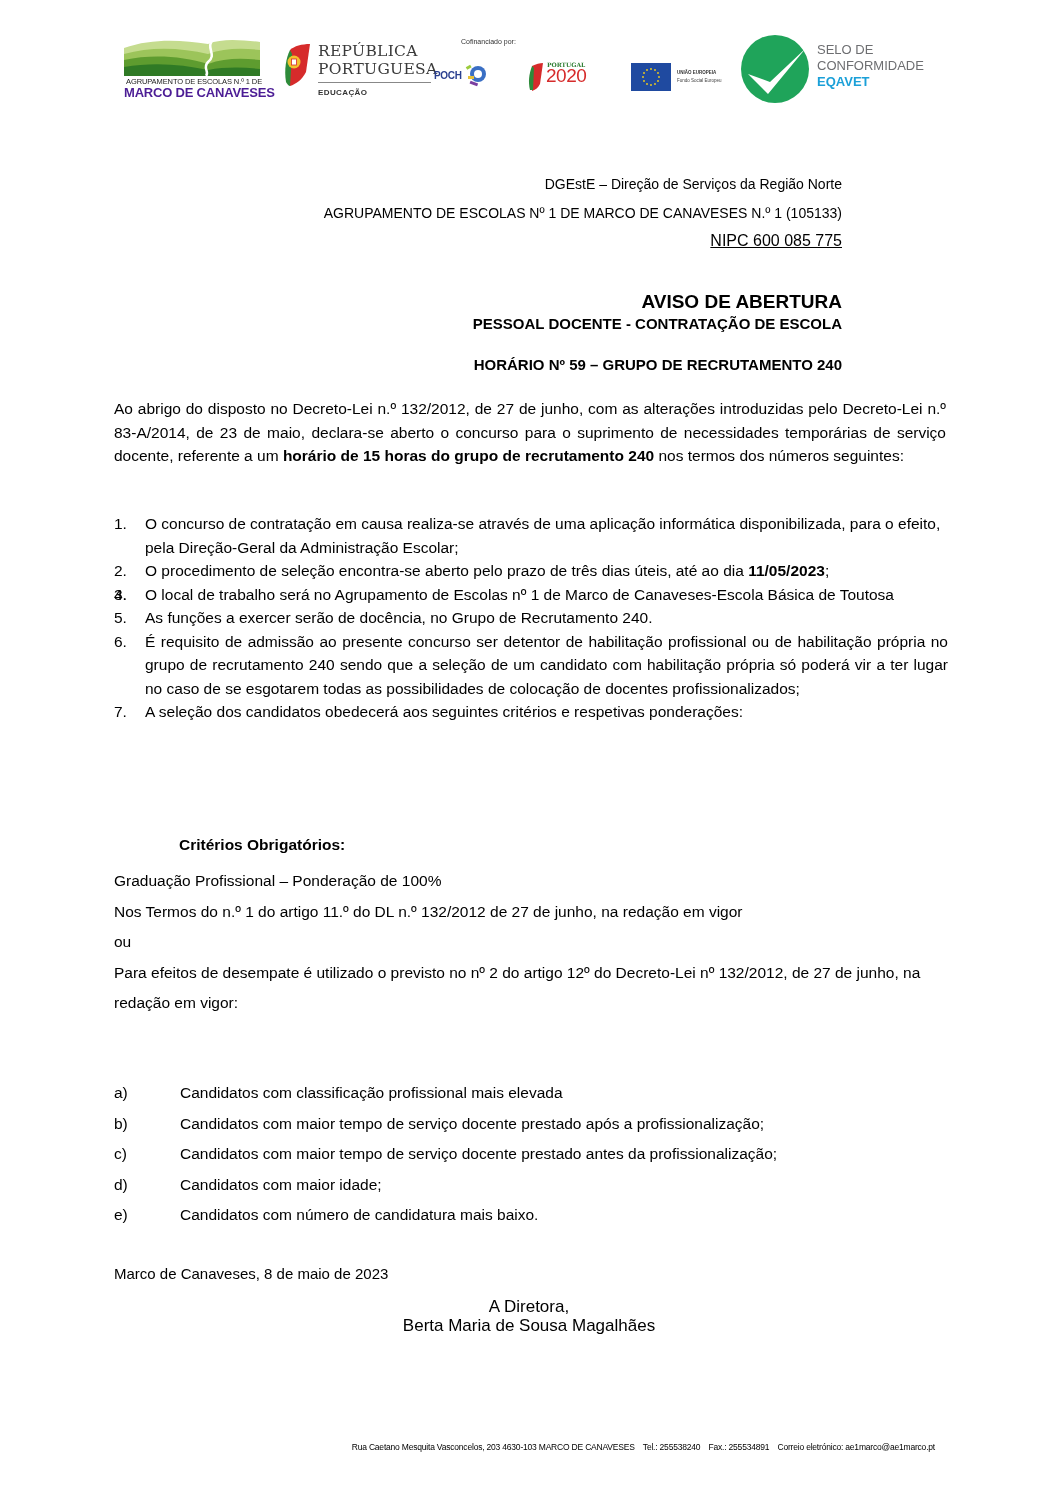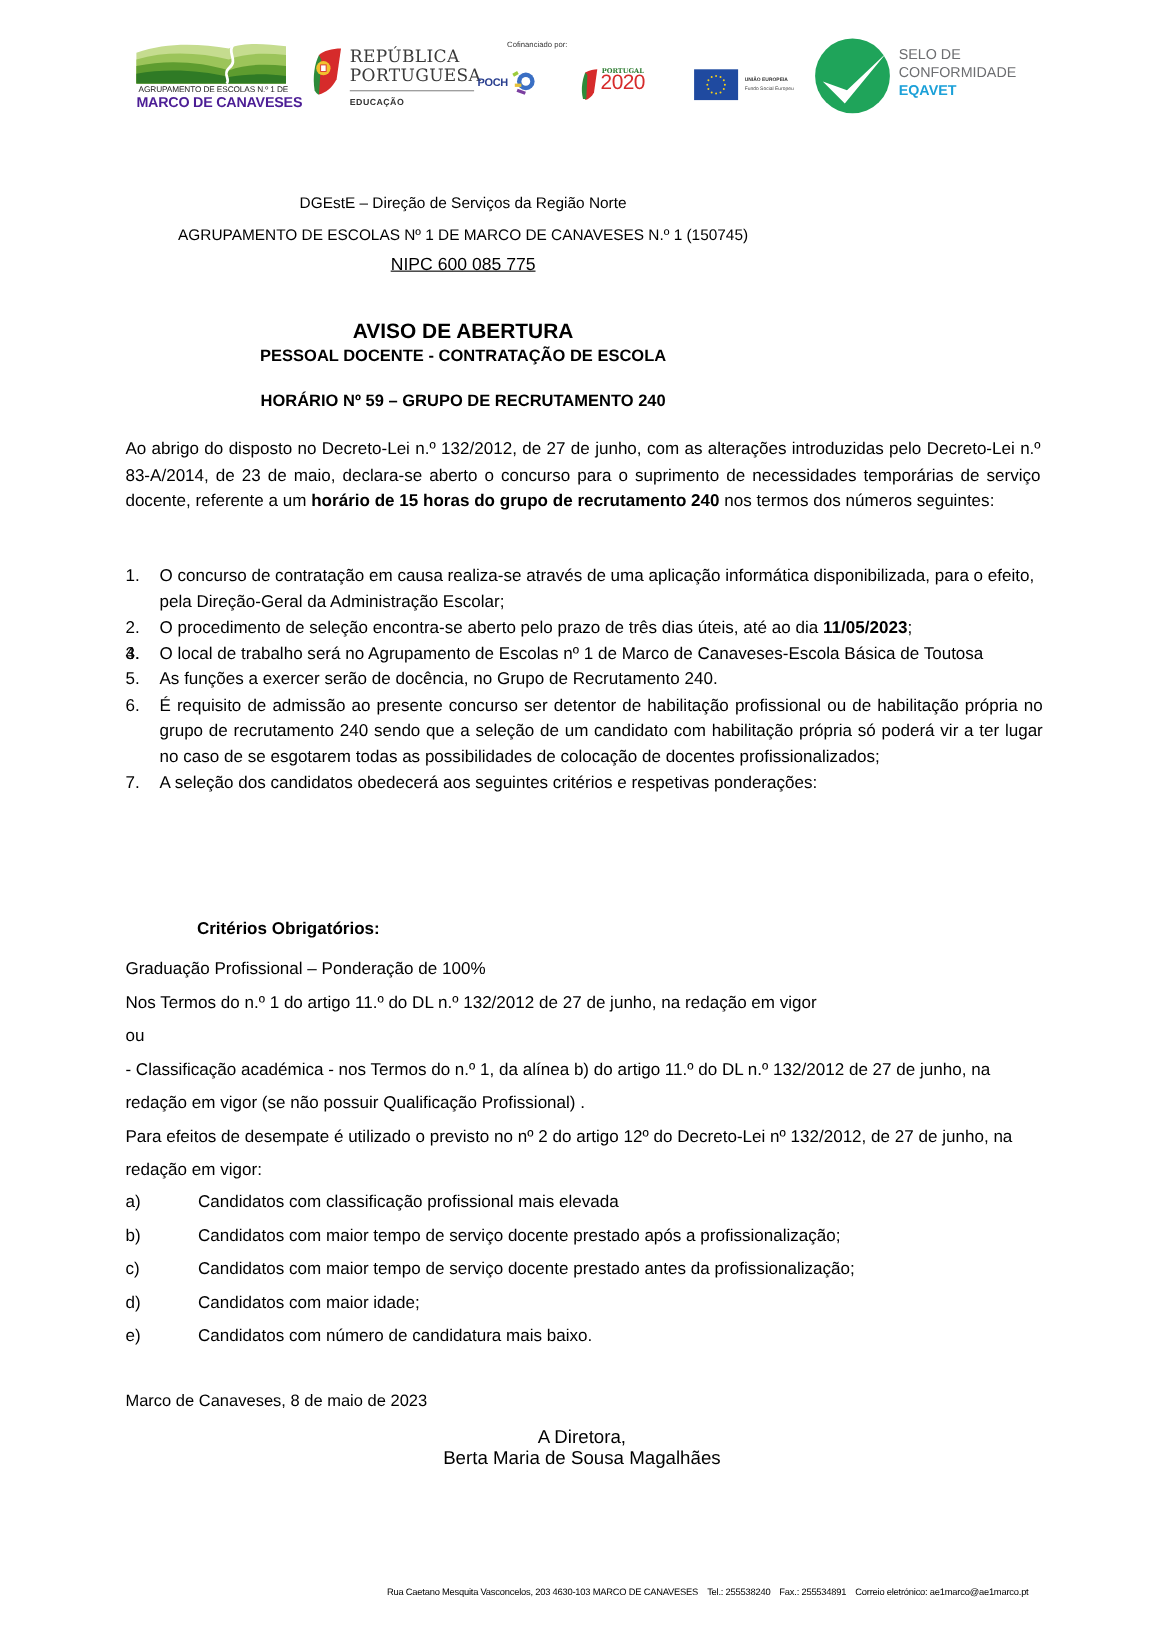--- a/index.html
+++ b/index.html
@@ -31,21 +31,21 @@
   .eu-t1 { position: absolute; left: 46px; top: 7px; font-size: 4.5px; font-weight: bold; color: #333; white-space: nowrap; }
   .eu-t2 { position: absolute; left: 46px; top: 15px; font-size: 4.5px; color: #444; white-space: nowrap; }
 
   .logo-eqavet { left: 740px; top: 34px; width: 200px; height: 70px; }
   .eq-t1, .eq-t2 { position: absolute; left: 77px; font-size: 13px; color: #6d6e71; white-space: nowrap; }
   .eq-t1 { top: 8px; }
   .eq-t2 { top: 24px; }
   .eq-t3 { position: absolute; left: 77px; top: 40px; font-size: 13px; font-weight: bold; color: #1ba0d8; }
 
   
-  .center { left: 0; width: 842px; text-align: center; }
+  .center { left: 0; width: 842px; text-align: right; }
   .h-dgeste { top: 176px; font-size: 14px; }
   .h-agr { top: 205px; font-size: 14px; }
   .h-nipc { top: 232px; font-size: 16px; text-decoration: underline; }
   .title { top: 291px; font-size: 19px; font-weight: bold; }
   .subtitle { top: 315px; font-size: 15px; font-weight: bold; }
   .horario { top: 356px; font-size: 15px; font-weight: bold; }
 
   
   .body-text { font-size: 15.5px; line-height: 23.5px; }
   .intro { left: 114px; top: 397px; width: 832px; text-align: justify; }
@@ -143,21 +143,21 @@
   <svg width="70" height="70" viewBox="0 0 70 70" style="position:absolute;left:0;top:0;">
     <circle cx="35" cy="35" r="34" fill="#1fa45a"></circle>
     <path d="M8 40 L 28 60 L 66 14 L 30 48 Z" fill="#fff"></path>
   </svg>
   <div class="eq-t1">SELO DE</div>
   <div class="eq-t2">CONFORMIDADE</div>
   <div class="eq-t3">EQAVET</div>
 </div>
 
 <div class="abs center h-dgeste">DGEstE – Direção de Serviços da Região Norte</div>
-<div class="abs center h-agr">AGRUPAMENTO DE ESCOLAS Nº 1 DE MARCO DE CANAVESES N.º 1 (150745)</div>
+<div class="abs center h-agr">AGRUPAMENTO DE ESCOLAS Nº 1 DE MARCO DE CANAVESES N.º 1 (105133)</div>
 <div class="abs center h-nipc">NIPC 600 085 775</div>
 
 <div class="abs center title">AVISO DE ABERTURA</div>
 <div class="abs center subtitle">PESSOAL DOCENTE - CONTRATAÇÃO DE ESCOLA</div>
 <div class="abs center horario">HORÁRIO Nº 59 – GRUPO DE RECRUTAMENTO 240</div>
 
 <div class="abs body-text intro"><span>Ao abrigo do disposto no Decreto-Lei n.º 132/2012, de 27 de junho, com as alterações introduzidas pelo Decreto-Lei n.º 83-A/2014, de 23 de maio, declara-se aberto o concurso para o suprimento de necessidades temporárias de serviço docente, referente a um </span><b>horário de 15 horas do grupo de recrutamento 240</b><span> nos termos dos números seguintes:</span></div>
 
 <ol class="abs body-text numlist">
   <li><span class="num">1.</span><span>O concurso de contratação em causa realiza-se através de uma aplicação informática disponibilizada, para o efeito, pela Direção-Geral da Administração Escolar;</span></li>
@@ -167,21 +167,20 @@
   <li><span class="num">5.</span><span>As funções a exercer serão de docência, no Grupo de Recrutamento 240.</span></li>
   <li style="text-align:justify"><span class="num">6.</span><span>É requisito de admissão ao presente concurso ser detentor de habilitação profissional ou de habilitação própria no grupo de recrutamento 240 sendo que a seleção de um candidato com habilitação própria só poderá vir a ter lugar no caso de se esgotarem todas as possibilidades de colocação de docentes profissionalizados;</span></li>
   <li><span class="num">7.</span><span>A seleção dos candidatos obedecerá aos seguintes critérios e respetivas ponderações:</span></li>
 </ol>
 
 <div class="abs crit-head">Critérios Obrigatórios:</div>
 <div class="abs para p1">
   <div>Graduação Profissional – Ponderação de 100%</div>
   <div>Nos Termos do n.º 1 do artigo 11.º do DL n.º 132/2012 de 27 de junho, na redação em vigor</div>
   <div>ou</div>
-  <div>- Classificação académica - nos Termos do n.º 1, da alínea b) do artigo 11.º do DL n.º 132/2012 de 27 de junho, na redação em vigor (se não possuir Qualificação Profissional) .</div>
   <div>Para efeitos de desempate é utilizado o previsto no nº 2 do artigo 12º do Decreto-Lei nº 132/2012, de 27 de junho, na redação em vigor:</div>
 </div>
 
 <ol class="abs alist">
   <li><span class="letter">a)</span><span>Candidatos com classificação profissional mais elevada</span></li>
   <li><span class="letter">b)</span><span>Candidatos com maior tempo de serviço docente prestado após a profissionalização;</span></li>
   <li><span class="letter">c)</span><span>Candidatos com maior tempo de serviço docente prestado antes da profissionalização;</span></li>
   <li><span class="letter">d)</span><span>Candidatos com maior idade;</span></li>
   <li><span class="letter">e)</span><span>Candidatos com número de candidatura mais baixo.</span></li>
 </ol>

